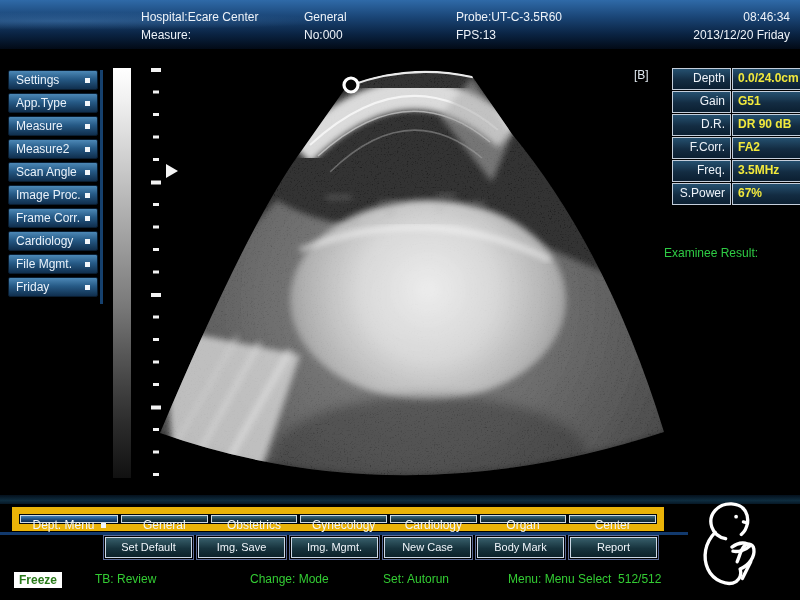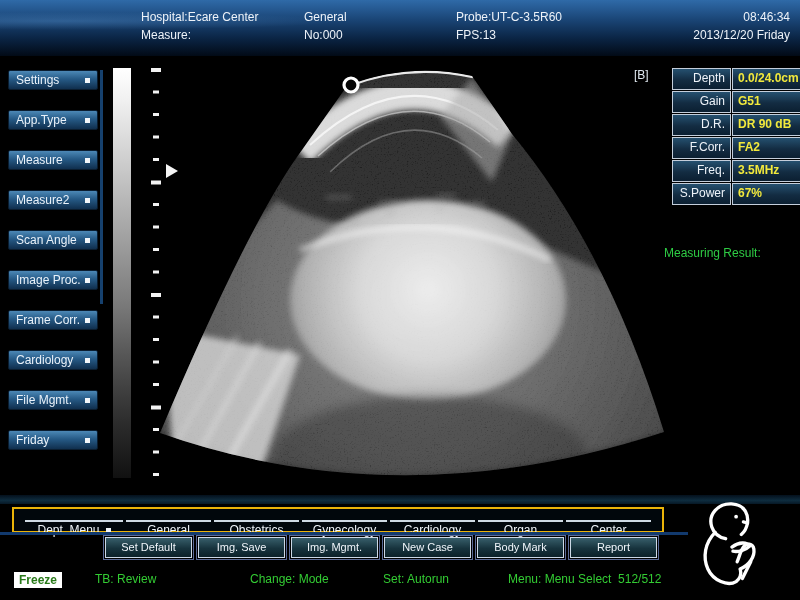--- a/index.html
+++ b/index.html
@@ -1,33 +1,33 @@
 <!DOCTYPE html>
 <html><head>
 <meta charset="utf-8">
 <style>
   html,body{margin:0;padding:0;background:#000;}
   *{box-sizing:border-box;}
   #screen{position:relative;width:800px;height:600px;background:#000;overflow:hidden;
           font-family:"Liberation Sans",sans-serif;color:#e9eff6;}
 
   
-  .topbar{position:absolute;left:0;top:0;width:800px;height:56px;
+  .topbar{position:absolute;left:0;top:0;width:800px;height:49px;
     background:linear-gradient(180deg,#2f6aa8 0%,#1a4576 35%,#0a2342 70%,#020a16 100%);}
   .topbar::before{content:"";position:absolute;left:0;top:12px;width:340px;height:18px;
     background:radial-gradient(ellipse at 18% 50%,rgba(90,150,210,.35),rgba(0,0,0,0) 70%);}
   .topbar span{position:absolute;font-size:12px;color:#eef3f9;white-space:pre;}
   .t-hosp{left:141px;top:10px;} .t-exam{left:141px;top:28px;}
   .t-gen{left:304px;top:10px;}  .t-no{left:304px;top:28px;}
   .t-probe{left:456px;top:10px;}.t-fps{left:456px;top:28px;}
   .t-time{right:10px;top:10px;} .t-date{right:10px;top:28px;}
 
   
   .sidebar{position:absolute;left:8px;top:70px;width:90px;}
-  .side-btn{position:relative;height:20px;margin-bottom:20px;border-radius:2px;
+  .side-btn{position:relative;height:20px;margin-bottom:3px;border-radius:2px;
     background:linear-gradient(180deg,#4c88b6 0%,#265a86 45%,#102f4e 100%);
     border:1px solid #0a1d30;cursor:pointer;}
   .side-btn .lbl{position:absolute;left:7px;top:0;line-height:18px;font-size:12px;color:#eaf2fa;}
   .sq{position:absolute;right:7px;top:7px;width:5px;height:5px;background:#f2f6fa;}
   .menu-track{position:absolute;left:100px;top:70px;width:3px;height:234px;background:#16416e;}
 
   
   .graybar{position:absolute;left:113px;top:68px;width:18px;height:410px;
     background:linear-gradient(180deg,#ffffff 0%,#f0f0f0 8%,#d9d9d9 18%,#c1c1c1 28%,
       #a9a9a9 38%,#919191 48%,#797979 58%,#5c5c5c 68%,#414141 78%,#292929 88%,#111 100%);}
@@ -43,21 +43,21 @@
   .p-value{flex:1;margin-left:1px;padding-left:5px;font-size:12px;line-height:19px;
     font-weight:bold;color:#f2e93c;white-space:pre;}
   .meas{position:absolute;left:664px;top:246px;font-size:12px;color:#2ecc44;}
 
   
   .band{position:absolute;left:0;top:495px;width:800px;height:9px;
     background:linear-gradient(180deg,#04101c,#0e2c3e 60%,#071826);}
 
   
   .dept{position:absolute;left:12px;top:507px;width:652px;height:24px;display:flex;gap:3px;
-    background:#01070c;border:2px solid #eab308;padding:11px;}
+    background:#01070c;border:7px solid #eab308;padding:1px;}
   .dept-btn{flex:1;position:relative;border:1px solid #cfdae4;font-size:12px;color:#f0f5fa;
     background:linear-gradient(180deg,#3d6a7e 0%,#1c3d4c 55%,#0e2530 100%);
     text-align:center;line-height:18px;cursor:pointer;}
   .dept-btn.active{flex:0 0 98px;
     background:linear-gradient(180deg,#4280b6 0%,#1c4b7e 55%,#0e3056 100%);}
   .dept-btn .sq{position:relative;display:inline-block;right:auto;top:-1px;margin-left:6px;}
   .dept-glow{position:absolute;left:0;top:532px;width:688px;height:3px;background:#123a6e;}
 
   
   .actions{position:absolute;left:105px;top:537px;display:flex;gap:6px;}
@@ -248,21 +248,21 @@
     <div class="p-row">
         <div class="p-cell p-label">Freq.</div>
         <div class="p-cell p-value">3.5MHz</div>
       </div>
     <div class="p-row">
         <div class="p-cell p-label">S.Power</div>
         <div class="p-cell p-value">67%</div>
       </div>
   </div>
 
-  <div class="meas">Measuring Result:</div>
+  <div class="meas">Examinee Result:</div>
 
   <div class="band"></div>
 
   <div class="dept">
     <div class="dept-btn active"><span>Dept. Menu</span><span class="sq"></span></div>
     <div class="dept-btn"><span>General</span></div>
     <div class="dept-btn"><span>Obstetrics</span></div>
     <div class="dept-btn"><span>Gynecology</span></div>
     <div class="dept-btn"><span>Cardiology</span></div>
     <div class="dept-btn"><span>Organ</span></div>

